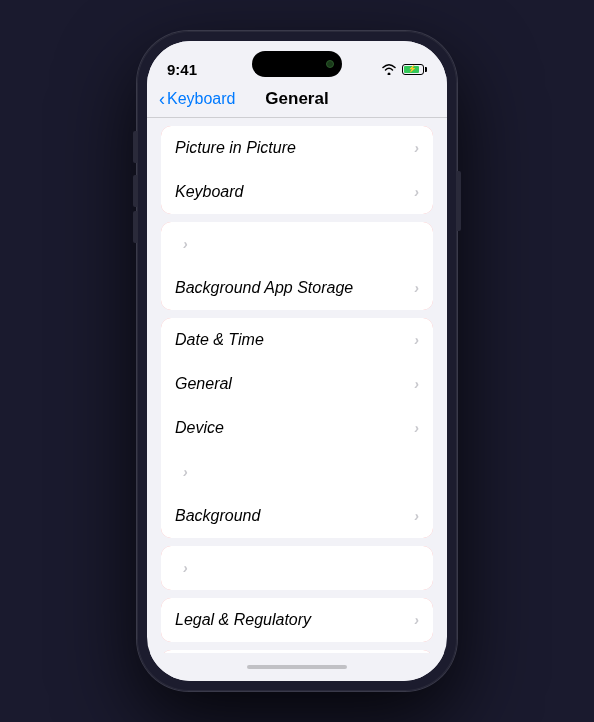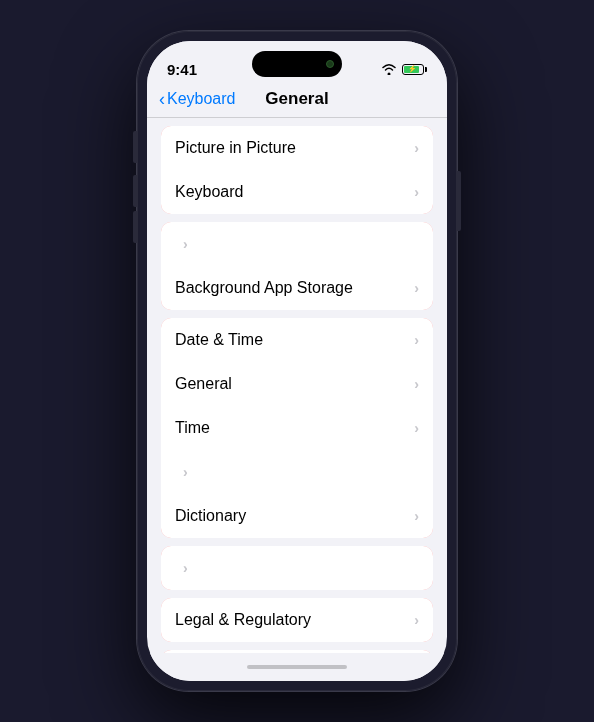--- a/index.html
+++ b/index.html
@@ -199,20 +199,21 @@
     .content::-webkit-scrollbar {
       display: none;
     }
 
     
     .section-group {
       background: #fca5a5;
       margin: 8px 14px;
       border-radius: 10px;
       overflow: hidden;
+      font-style: italic;
     }
 
     
     .list-item {
       display: flex;
       align-items: center;
       justify-content: space-between;
       padding: 11px 14px;
       background: #fff;
       min-height: 44px;
@@ -326,28 +327,28 @@
       <div class="section-group">
         <div class="list-item">
           <span class="list-item-text">Date &amp; Time</span>
           <span class="chevron-right">›</span>
         </div>
         <div class="list-item">
           <span class="list-item-text">General</span>
           <span class="chevron-right">›</span>
         </div>
         <div class="list-item">
-          <span class="list-item-text">Time</span>
-          <span class="chevron-right">›</span>
-        </div>
-        <div class="list-item">
-          <span class="chevron-right">›</span>
-        </div>
-        <div class="list-item">
-          <span class="list-item-text">Dictionary</span>
+          <span class="list-item-text">Device</span>
+          <span class="chevron-right">›</span>
+        </div>
+        <div class="list-item">
+          <span class="chevron-right">›</span>
+        </div>
+        <div class="list-item">
+          <span class="list-item-text">Background</span>
           <span class="chevron-right">›</span>
         </div>
       </div>
 
       <div class="section-group">
         <div class="list-item">
           <span class="chevron-right">›</span>
         </div>
       </div>
 

